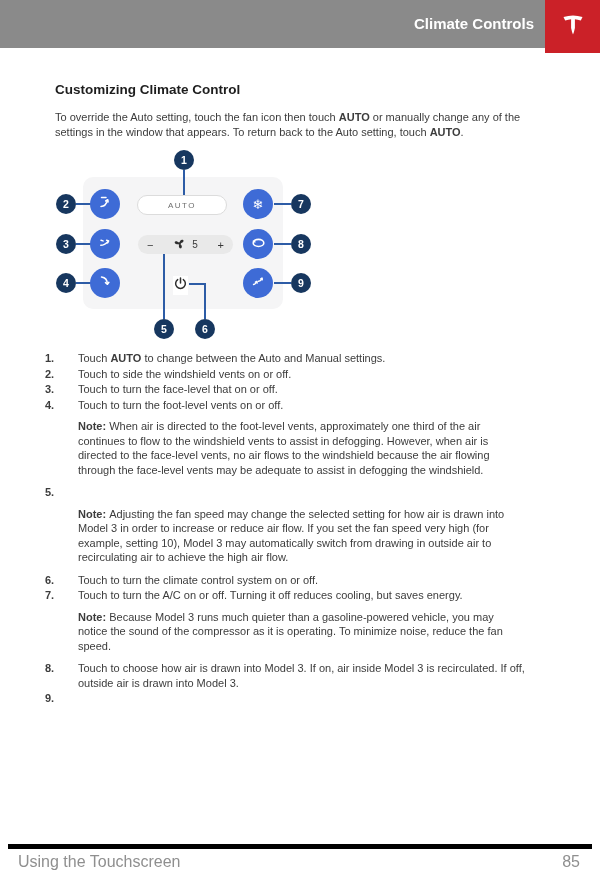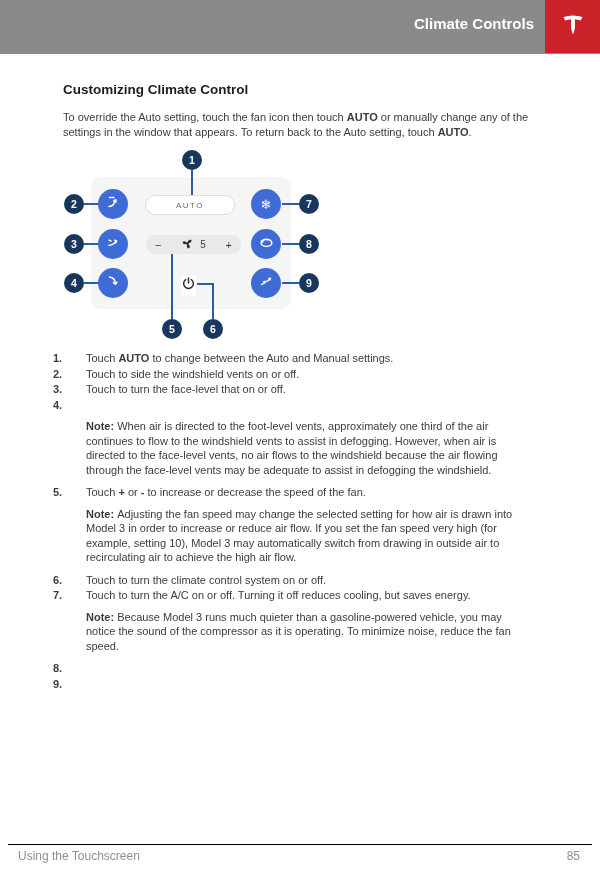--- a/index.html
+++ b/index.html
@@ -1,27 +1,27 @@
 <!DOCTYPE html>
 <html><head>
 <meta charset="utf-8">
 <style>
   html,body{margin:0;padding:0;}
   body{width:600px;height:872px;position:relative;background:#fff;
        font-family:"Liberation Sans",sans-serif;color:#3c3c3c;overflow:hidden;}
 
   
-  .header{position:absolute;top:0;left:0;right:0;height:54px;background:#8a8a8a;}
+  .header{position:absolute;top:0;left:0;right:0;height:48px;background:#8a8a8a;}
   .header-title{position:absolute;right:66px;top:0;line-height:48px;color:#fff;
                 font-weight:bold;font-size:15px;}
   .logo-box{position:absolute;top:0;right:0;width:55px;height:53px;background:#cb2128;
             display:flex;align-items:center;justify-content:center;}
 
   
-  .content{position:absolute;top:48px;left:0;right:0;padding-left:8px;}
+  .content{position:absolute;top:48px;left:0;right:0;}
   .section-title{font-size:13.5px;color:#1d1d1d;margin:34px 45px 0 55px;font-weight:bold;}
   .intro{margin:13px 42px 0 55px;font-size:11px;line-height:14.5px;}
   .b{font-weight:bold;}
   .link{color:#4a55b0;text-decoration:none;cursor:pointer;}
 
   
   .diagram{position:relative;height:196px;margin-top:8px;}
   .panel{position:absolute;left:83px;top:30px;width:200px;height:132px;
          background:#f5f5f6;border-radius:10px;}
   .callout{position:absolute;width:20px;height:20px;border-radius:50%;background:#17375f;
@@ -43,22 +43,22 @@
   .power{position:absolute;left:173px;top:129px;z-index:2;background:#fff;}
   .snow{font-size:13px;line-height:13px;}
 
   
   .list{margin:8px 42px 0 0;font-size:11px;line-height:14.5px;}
   .li{display:flex;padding-left:45px;margin-top:1px;}
   .num{width:33px;flex-shrink:0;font-weight:bold;}
   .note{margin:7px 42px 8px 78px;}
 
   
-  .footer{position:absolute;left:8px;right:8px;top:844px;border-top:1px solid #000000;
-          font-size:12px;color:#8f8f8f;}
+  .footer{position:absolute;left:8px;right:8px;top:844px;border-top:5px solid #000000;
+          font-size:16px;color:#8f8f8f;}
   .footer-row{display:flex;justify-content:space-between;padding:4px 12px 0 10px;}
 </style>
 </head>
 <body>
 
 <div class="header">
   <span class="header-title">Climate Controls</span>
 </div>
 <div class="logo-box">
   <span>
@@ -206,42 +206,43 @@
       <div><span>Touch to side the windshield vents on or off.</span></div>
     </div>
 
     <div class="li">
       <span class="num">3.</span>
       <div><span>Touch to turn the face-level that on or off.</span></div>
     </div>
 
     <div class="li">
       <span class="num">4.</span>
+      <div><span>Touch to turn the foot-level vents on or off.</span></div>
     </div>
     <div class="note"><span class="b">Note: </span><span>When air is directed to the foot-level vents, approximately one third of the air continues to flow to the windshield vents to assist in defogging. However, when air is directed to the face-level vents, no air flows to the windshield because the air flowing through the face-level vents may be adequate to assist in defogging the windshield.</span></div>
 
     <div class="li">
       <span class="num">5.</span>
-      <div><span>Touch </span><span class="b">+</span><span> or </span><span class="b">-</span><span> to increase or decrease the speed of the fan.</span></div>
     </div>
     <div class="note"><span class="b">Note: </span><span>Adjusting the fan speed may change the selected setting for how air is drawn into Model 3 in order to increase or reduce air flow. If you set the fan speed very high (for example, setting 10), Model 3 may automatically switch from drawing in outside air to recirculating air to achieve the high air flow.</span></div>
 
     <div class="li">
       <span class="num">6.</span>
       <div><span>Touch to turn the climate control system on or off.</span></div>
     </div>
 
     <div class="li">
       <span class="num">7.</span>
       <div><span>Touch to turn the A/C on or off. Turning it off reduces cooling, but saves energy.</span></div>
     </div>
     <div class="note"><span class="b">Note: </span><span>Because Model 3 runs much quieter than a gasoline-powered vehicle, you may notice the sound of the compressor as it is operating. To minimize noise, reduce the fan speed.</span></div>
 
     <div class="li">
       <span class="num">8.</span>
+      <div><span>Touch to choose how air is drawn into Model 3. If on, air inside Model 3 is recirculated. If off, outside air is drawn into Model 3.</span></div>
     </div>
 
     <div class="li">
       <span class="num">9.</span>
     </div>
 
   </div>
 </div>
 
 <div class="footer">

